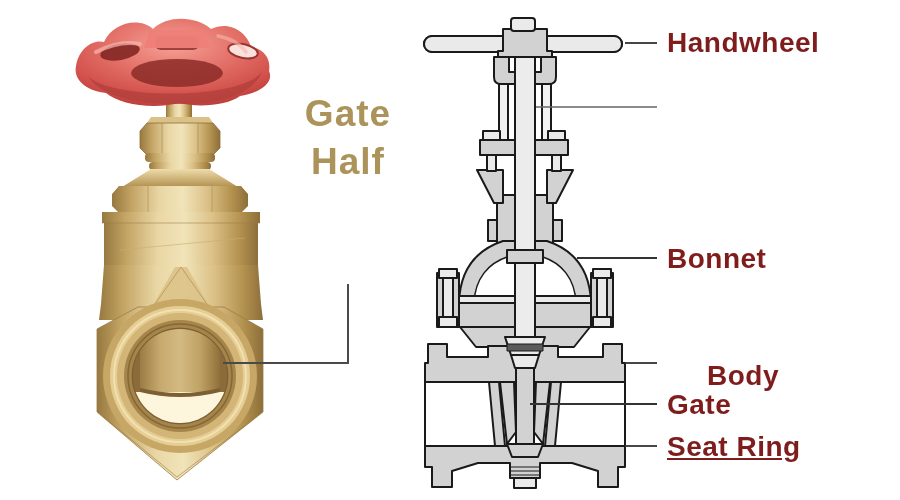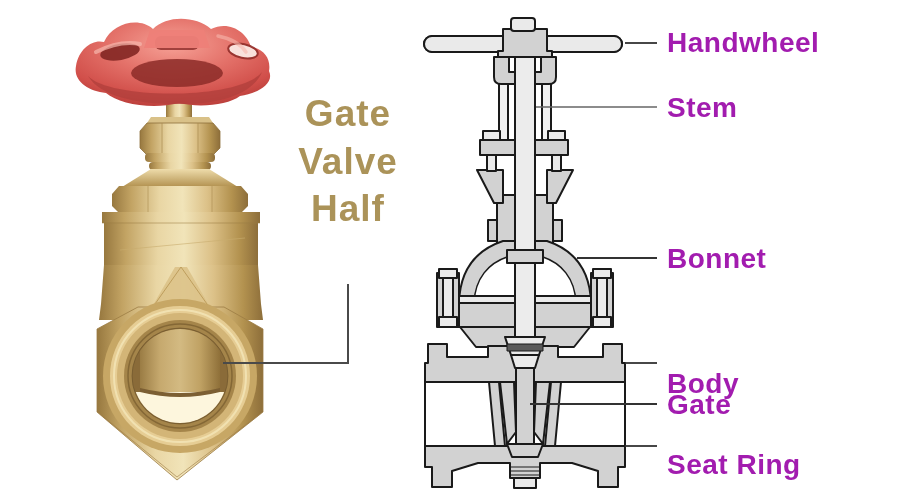--- a/index.html
+++ b/index.html
@@ -3,28 +3,28 @@
 <meta charset="utf-8">
 <style>
   html,body{margin:0;padding:0;background:#fff;}
   .stage{position:relative;width:900px;height:500px;background:#fff;overflow:hidden;
          font-family:"Liberation Sans",sans-serif;}
   .stage svg{position:absolute;left:0;top:0;}
   .annotation{position:absolute;left:243px;top:90px;width:210px;text-align:center;
               font-size:37px;font-weight:700;line-height:47.5px;letter-spacing:1px;
               color:#ab9359;}
   .part-label{position:absolute;left:667px;height:31px;line-height:31px;
-              font-size:28px;font-weight:700;letter-spacing:.5px;color:#a21caf;
+              font-size:28px;font-weight:700;letter-spacing:.5px;color:#7f1d1d;
               white-space:nowrap;}
   .pl-handwheel{top:27px;}
   .pl-stem{top:92px;}
   .pl-bonnet{top:243px;text-align:center;}
-  .pl-body{top:368px;}
+  .pl-body{top:360px;margin-left:40px;}
   .pl-gate{top:389px;}
-  .pl-seatring{top:449px;}
+  .pl-seatring{top:431px;text-decoration:underline;}
 </style>
 </head>
 <body>
 
 <div class="stage">
 
 <svg width="900" height="500" viewBox="0 0 900 500">
   <defs>
     <linearGradient id="brassH" x1="0" y1="0" x2="1" y2="0">
       <stop offset="0" stop-color="#97783f"></stop>
@@ -181,24 +181,22 @@
     <path d="M536,107 H657" stroke="#666" stroke-width="1.5"></path>
     <path d="M577,258 H657" stroke="#333" stroke-width="1.8"></path>
     <path d="M625,363 H657" stroke="#333" stroke-width="1.8"></path>
     <path d="M530,404 H657" stroke="#333" stroke-width="1.8"></path>
     <path d="M625,446 H657" stroke="#333" stroke-width="1.8"></path>
   </g>
 </svg>
 
 <div class="annotation">
   <div>Gate</div>
-  <div>Valve</div>
   <div>Half</div>
 </div>
 
 <div class="part-label pl-handwheel">Handwheel</div>
-<div class="part-label pl-stem">Stem</div>
 <div class="part-label pl-bonnet">Bonnet</div>
 <div class="part-label pl-body">Body</div>
 <div class="part-label pl-gate">Gate</div>
 <div class="part-label pl-seatring">Seat Ring</div>
 
 </div>
 
 </body></html>

